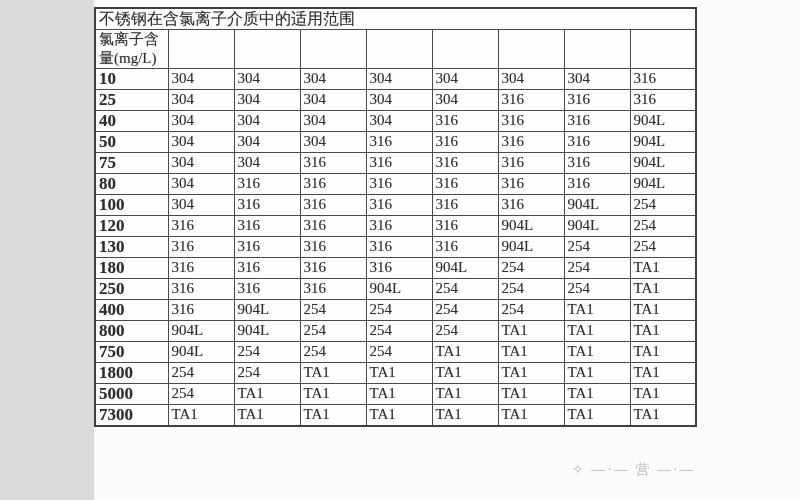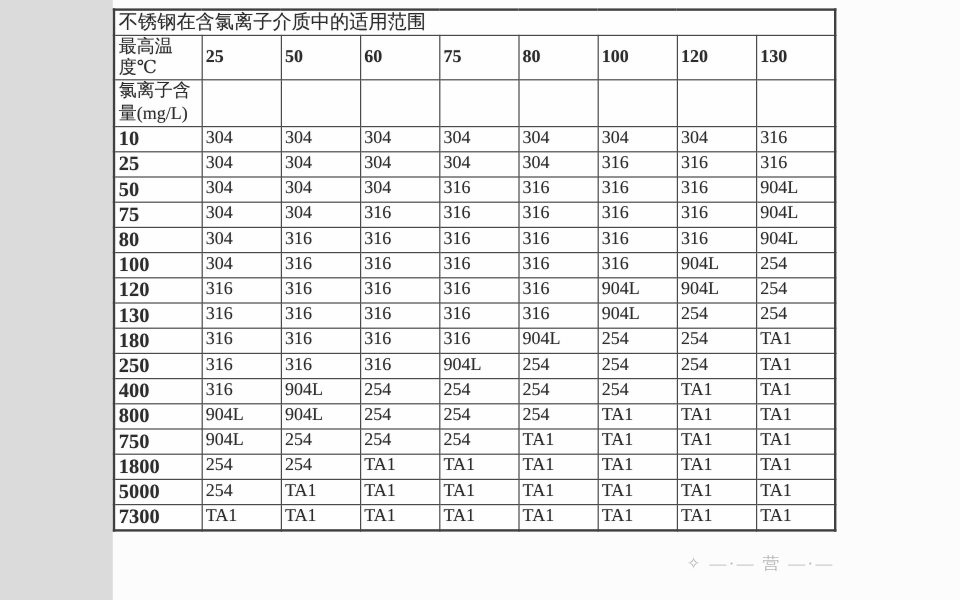--- a/index.html
+++ b/index.html
@@ -97,31 +97,20 @@
         <col style="width:66px">
       <col style="width:66px">
         <col style="width:66px">
         <col style="width:66px">
         <col style="width:66px">
     </colgroup>
     <thead>
       <tr class="title-row">
         <td colspan="9">不锈钢在含氯离子介质中的适用范围</td>
       </tr>
-      <tr class="temp-row">
-        <td class="corner">最高温度℃</td>
-      <td class="temp">25</td>
-          <td class="temp">50</td>
-          <td class="temp">60</td>
-          <td class="temp">75</td>
-          <td class="temp">80</td>
-          <td class="temp">100</td>
-          <td class="temp">120</td>
-          <td class="temp">130</td>
-        </tr>
       <tr class="chl-row">
         <td class="corner">氯离子含量(mg/L)</td>
       <td></td>
           <td></td>
           <td></td>
           <td></td>
           <td></td>
           <td></td>
           <td></td>
           <td></td>
@@ -142,20 +131,31 @@
         <tr>
           <th class="rowlabel">25</th>
           <td class="val">304</td>
           <td class="val">304</td>
           <td class="val">304</td>
           <td class="val">304</td>
           <td class="val">304</td>
           <td class="val">316</td>
           <td class="val">316</td>
           <td class="val">316</td>
+        </tr>
+        <tr>
+          <th class="rowlabel">40</th>
+          <td class="val">304</td>
+          <td class="val">304</td>
+          <td class="val">304</td>
+          <td class="val">304</td>
+          <td class="val">316</td>
+          <td class="val">316</td>
+          <td class="val">316</td>
+          <td class="val">904L</td>
         </tr>
         <tr>
           <th class="rowlabel">50</th>
           <td class="val">304</td>
           <td class="val">304</td>
           <td class="val">304</td>
           <td class="val">316</td>
           <td class="val">316</td>
           <td class="val">316</td>
           <td class="val">316</td>

